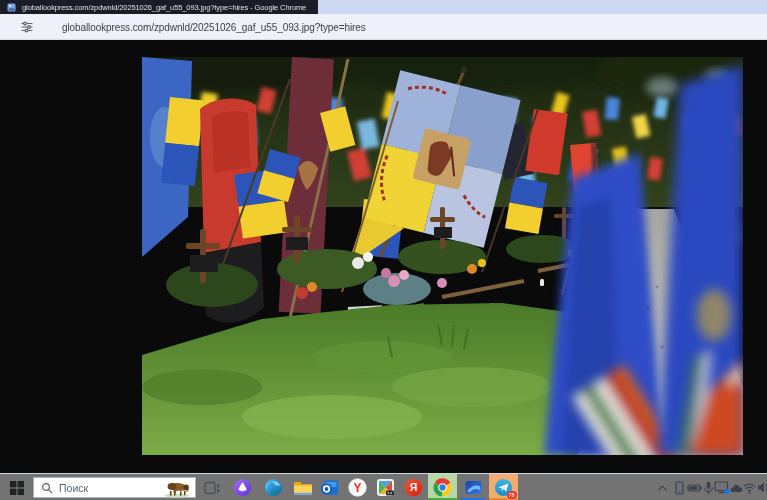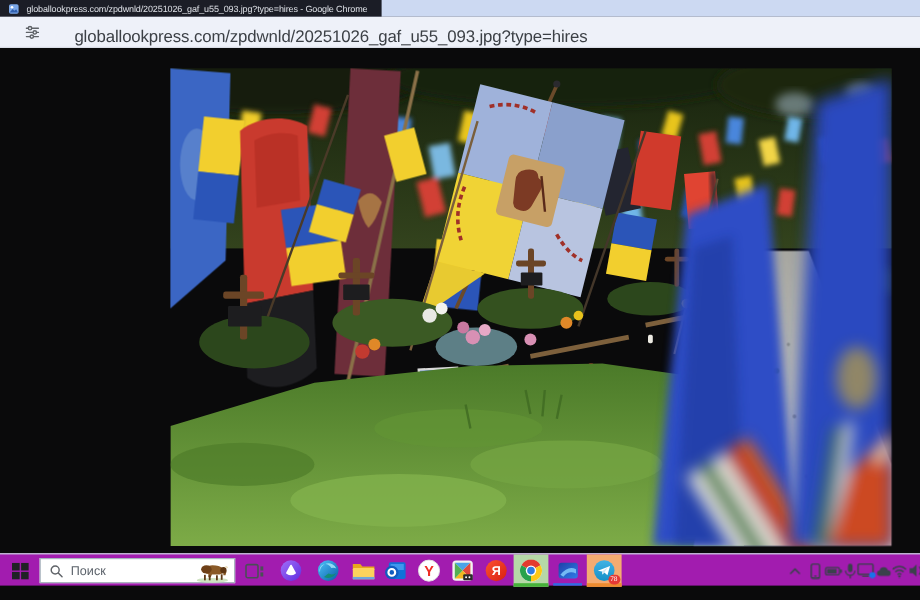--- a/index.html
+++ b/index.html
@@ -9,28 +9,28 @@
   
   .titlebar { position:absolute; top:0; left:0; width:767px; height:14px; background:#ccd9f2; }
   .title-strip { position:absolute; top:0; left:0; height:14px; background:#1b1d26;
                  display:inline-flex; align-items:center; padding:0 12px 0 7px; gap:6px; max-width:330px; }
   .title-text { color:#dde0e6; font-size:7.5px; letter-spacing:-0.1px; white-space:nowrap; overflow:hidden; }
 
   
   .toolbar { position:absolute; top:14px; left:0; width:767px; height:26px; background:#eef1f9;
              border-bottom:1px solid #d9dde6; }
   .tune-icon { position:absolute; left:21px; top:7px; }
-  .url-text { position:absolute; left:62px; top:8px; font-size:14px; letter-spacing:-0.1px; color:#3c4046; white-space:nowrap; }
+  .url-text { position:absolute; left:62px; top:8px; font-size:10px; letter-spacing:-0.1px; color:#3c4046; white-space:nowrap; }
 
   
   .viewer { position:absolute; top:40px; left:0; width:767px; height:433px; background:#0a0a0b; }
   .photo { position:absolute; left:142px; top:17px; width:601px; height:398px; }
 
   
-  .taskbar { position:absolute; bottom:12px; left:0; width:767px; height:27px; background:#a21caf;
+  .taskbar { position:absolute; bottom:0; left:0; width:767px; height:27px; background:#737373;
              border-top:1px solid #ccd8e3; }
   .tb { position:absolute; top:0; height:27px; display:flex; align-items:center; justify-content:center; }
   .start { left:6px; width:22px; }
   .searchbox { position:absolute; left:33px; top:3px; width:163px; height:21px; background:#ffffff;
                border:1px solid #a9b4bf; display:flex; align-items:center; }
   .searchbox .ph { font-size:10.5px; color:#5c636b; margin-left:6px; }
   .search-thumb { position:absolute; right:2px; top:1px; }
   .taskview { left:201px; width:22px; }
   .app { width:26px; }
   .hl-chrome { position:absolute; left:428px; top:0; width:29px; height:27px; background:#b6d8a7; }

